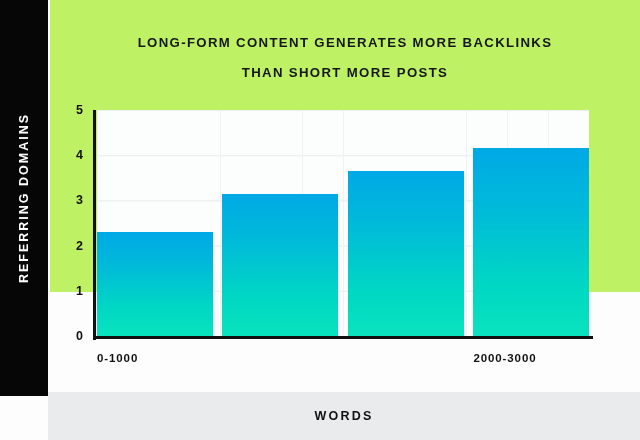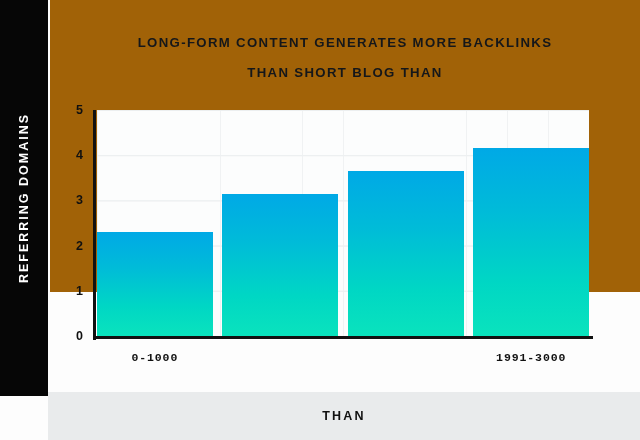--- a/index.html
+++ b/index.html
@@ -66,21 +66,21 @@
     letter-spacing: 2.2px;
   }
 
   
   .chart-panel {
     position: absolute;
     left: 50px;
     top: 0;
     width: 590px;
     height: 292px;
-    background: #a16207;
+    background: #bef264;
   }
 
   
   .title-block {
     position: absolute;
     left: 0;
     top: 28px;
     width: 590px;
     text-align: center;
   }
@@ -172,22 +172,20 @@
   .xticks {
     position: absolute;
     left: 0;
     top: 238px;
     width: 100%;
     display: flex;
     justify-content: space-between;
   }
   .xtick-slot {
     width: 23.5%;
-    text-align: center;
-    font-family: Liberation Mono, monospace;
   }
   .xtick {
     color: #111111;
     font-size: 11.5px;
     font-weight: bold;
     letter-spacing: 0.9px;
     white-space: nowrap;
   }
 </style>
 </head>
@@ -195,28 +193,28 @@
 
 <div id="page">
 
   <div class="card-bg"></div>
 
   <div class="ylabel-band">
     <span class="ylabel-text">REFERRING DOMAINS</span>
   </div>
 
   <div class="xlabel-band">
-    <span class="xlabel-text">THAN</span>
+    <span class="xlabel-text">WORDS</span>
   </div>
 
   <div class="chart-panel">
 
     <div class="title-block">
       <div class="title-line">LONG-FORM CONTENT GENERATES MORE BACKLINKS</div>
-      <div class="title-line">THAN SHORT BLOG THAN</div>
+      <div class="title-line">THAN SHORT MORE POSTS</div>
     </div>
 
     <div class="plot-area">
       <div class="grid-layer"></div>
       <div class="grid-major"></div>
 
       <div class="axis-y"></div>
       <div class="axis-x"></div>
 
       <div id="ytick-container">
@@ -238,18 +236,18 @@
           <div class="bar-slot">
             <div class="bar" style="height: 164.98px;"></div>
           </div>
           <div class="bar-slot">
             <div class="bar" style="height: 187.58px;"></div>
           </div>
         </div>
 
       <div class="xticks" id="xtick-container">
           <div class="xtick-slot"><span class="xtick">0-1000</span></div>
-          <div class="xtick-slot"><span class="xtick">1991-3000</span></div>
+          <div class="xtick-slot"><span class="xtick">2000-3000</span></div>
         </div>
     </div>
 
   </div>
 </div>
 
 </body></html>

